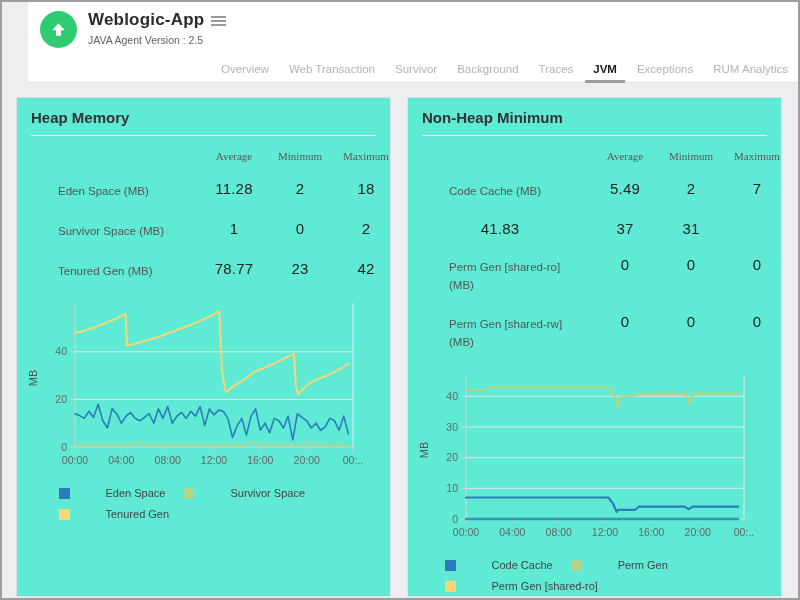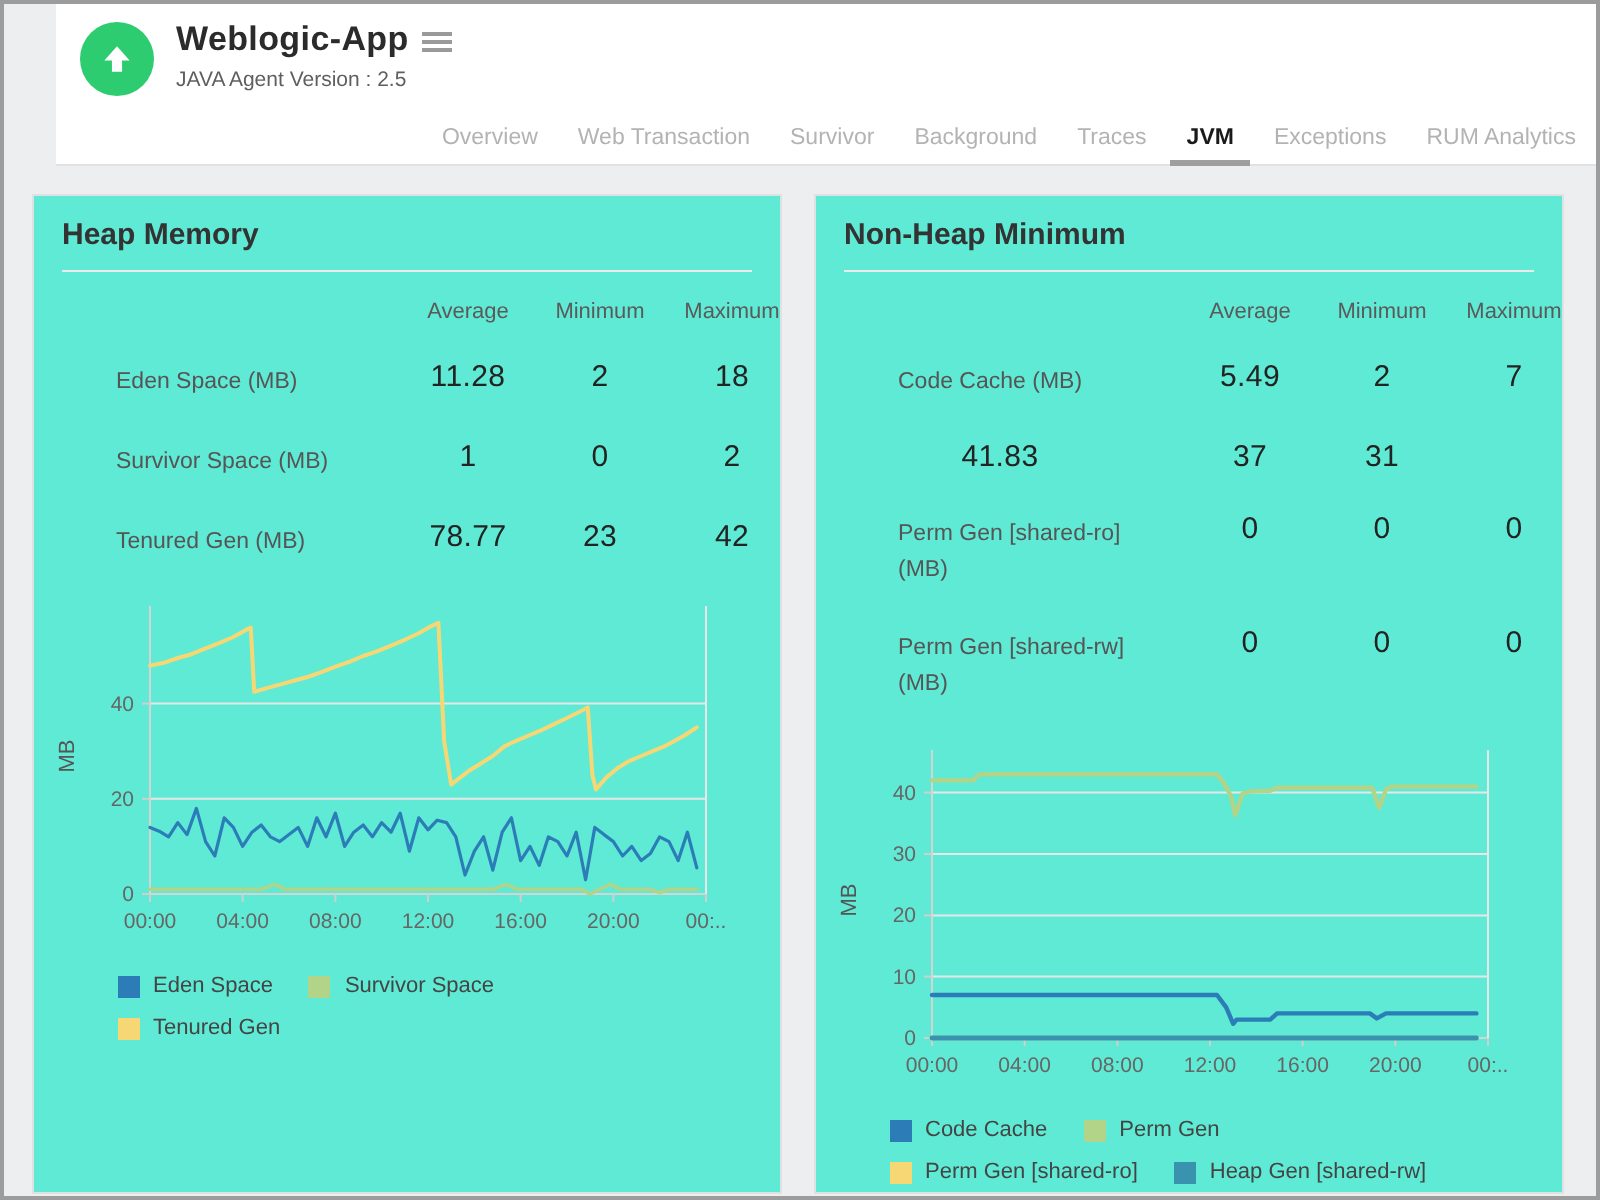--- a/index.html
+++ b/index.html
@@ -41,41 +41,41 @@
     background:#5eead4; border:1px solid #dfe1e3; height:500px; width:377px;
     overflow:hidden; padding:11px 0 0 0;
   }
   .panel + .panel { margin-left:16px; }
   .panel-title { font-size:15px; font-weight:bold; color:#333; padding:0 14px 9px 14px; }
   .panel-divider { border-top:1px solid #ebebeb; margin:0 14px; }
   
   .mtable { margin-top:10px; }
   .mrow, .mhead { display:grid; grid-template-columns:184px 66px 66px 66px; align-items:start; }
   .mhead { margin-bottom:4px; }
-  .mhead .col { font-size:11px; color:#5a5a5a; text-align:center; padding:4px 0; }
+  .mhead .col { font-size:11px; color:#5a5a5a; text-align:center; padding:4px 0;font-family:Liberation Serif, serif; }
   .mrow { padding:10px 0 9px 0; }
   .mrow .rlabel { font-size:11.5px; color:#555; padding-left:41px; padding-right:8px; line-height:1.55; padding-top:3px; }
   .mrow .val { font-size:15px; color:#232323; text-align:center; letter-spacing:.2px; }
   
   .chart-wrap { margin:10px 0 0 6px; }
   svg.chart-svg { display:block; }
   svg .grid { stroke:#e7e7e7; stroke-width:1; }
   svg .axis { stroke:#d4d4d4; stroke-width:1; }
   svg .tick { stroke:#cfcfcf; stroke-width:1; }
   svg text { font-family:"Liberation Sans", sans-serif; font-size:10.5px; fill:#666; }
   svg .ylab { text-anchor:end; }
   svg .xlab { text-anchor:middle; }
   svg .ytitle { text-anchor:middle; fill:#555; font-size:11px; }
   
   .legend { margin:16px auto 0 auto; display:flex; flex-wrap:wrap; justify-content:flex-start; }
   .legend.one-row { width:290px; }
   .legend.two-row { width:300px; }
   .legend-item { display:inline-flex; align-items:center; margin:0 18px 9px 0; cursor:pointer; }
   .swatch { width:11px; height:11px; margin-right:7px; flex:0 0 auto; }
-  .legend-label { font-size:11px; color:#444; white-space:nowrap; }
+  .legend-label { font-size:11px; color:#444; white-space:nowrap;margin-left:29px; }
 </style>
 </head>
 <body>
 
 <div class="header">
   <div class="header-top">
     <div class="app-badge" id="app-badge" style="background: rgb(46, 204, 113);">
       <svg width="19" height="19" viewBox="0 0 24 24">
         <path d="M12 4 L20 13 L15.2 13 L15.2 20 L8.8 20 L8.8 13 L4 13 Z" fill="#ffffff"></path>
       </svg>

